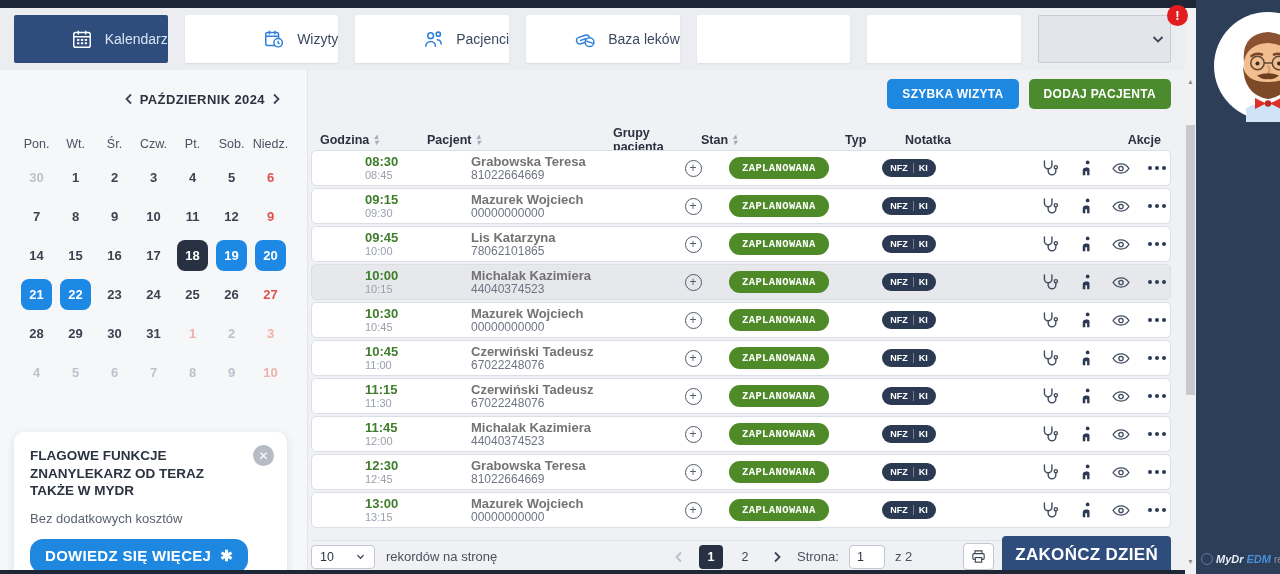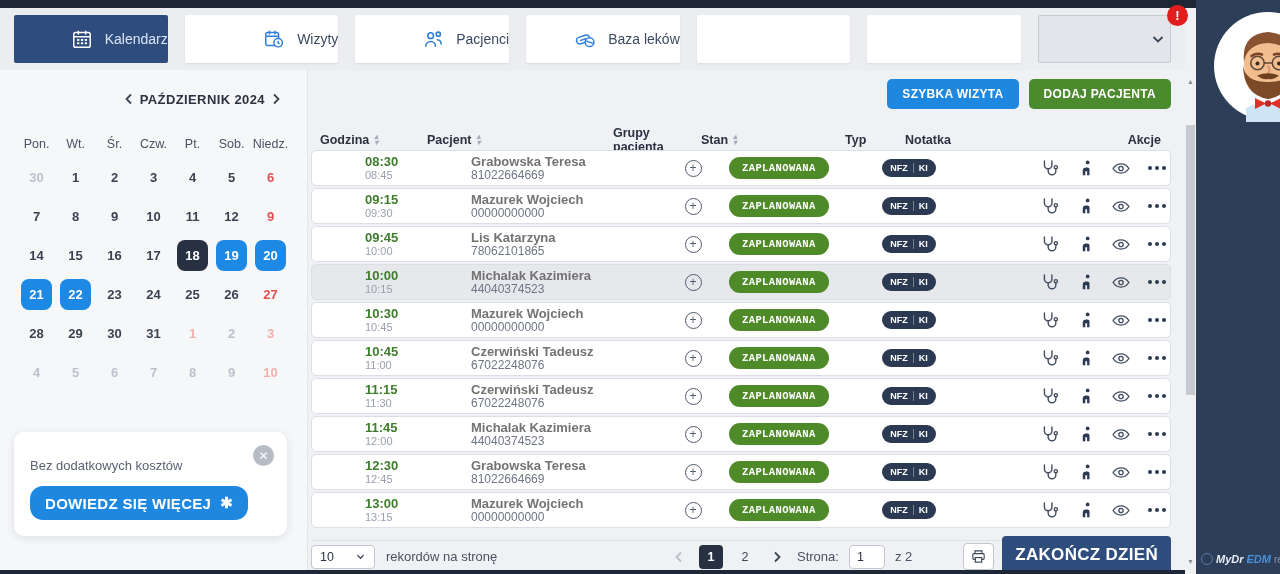--- a/index.html
+++ b/index.html
@@ -372,20 +372,21 @@
           <span class="dnum">9</span>
         </div>
 
         <div class="day mut-sun">
           <span class="dnum">10</span>
         </div>
 
     </div>
 
     <div class="promo">
+      <div class="promo-title">FLAGOWE FUNKCJE ZNANYLEKARZ OD TERAZ TAKŻE W MYDR</div>
       <div class="promo-close">✕</div>
       <div class="promo-sub">Bez dodatkowych kosztów</div>
       <button class="promo-btn">
         <span>DOWIEDZ SIĘ WIĘCEJ</span>
         <span>✱</span>
       </button>
     </div>
   </div>
 
   <div class="main">

